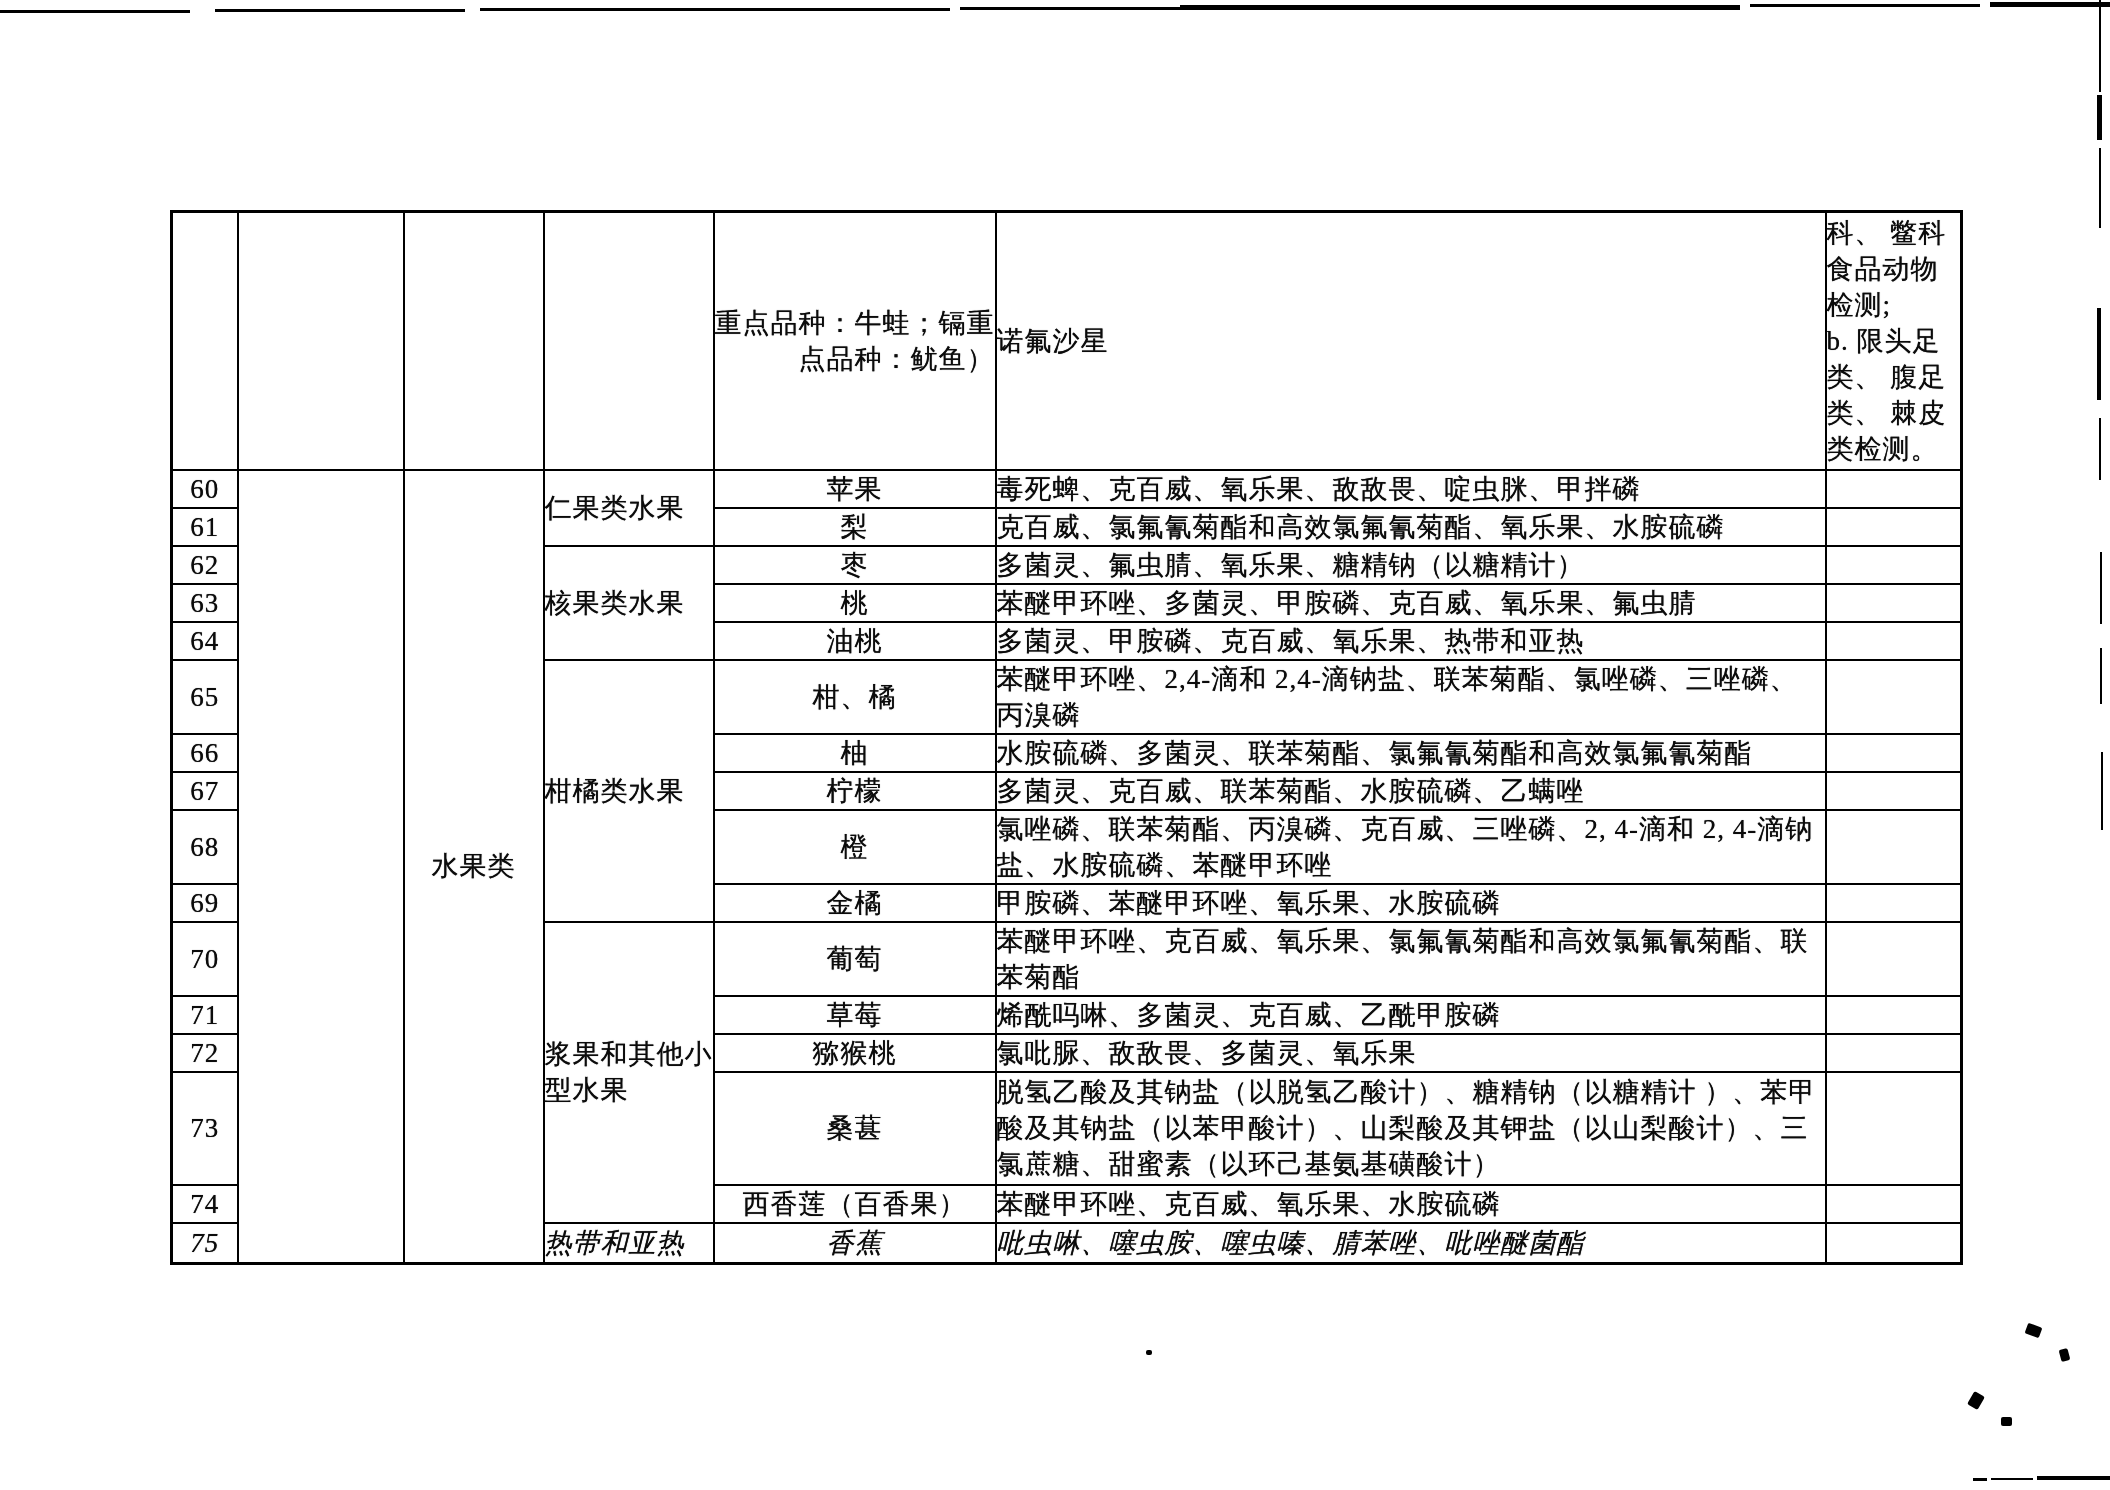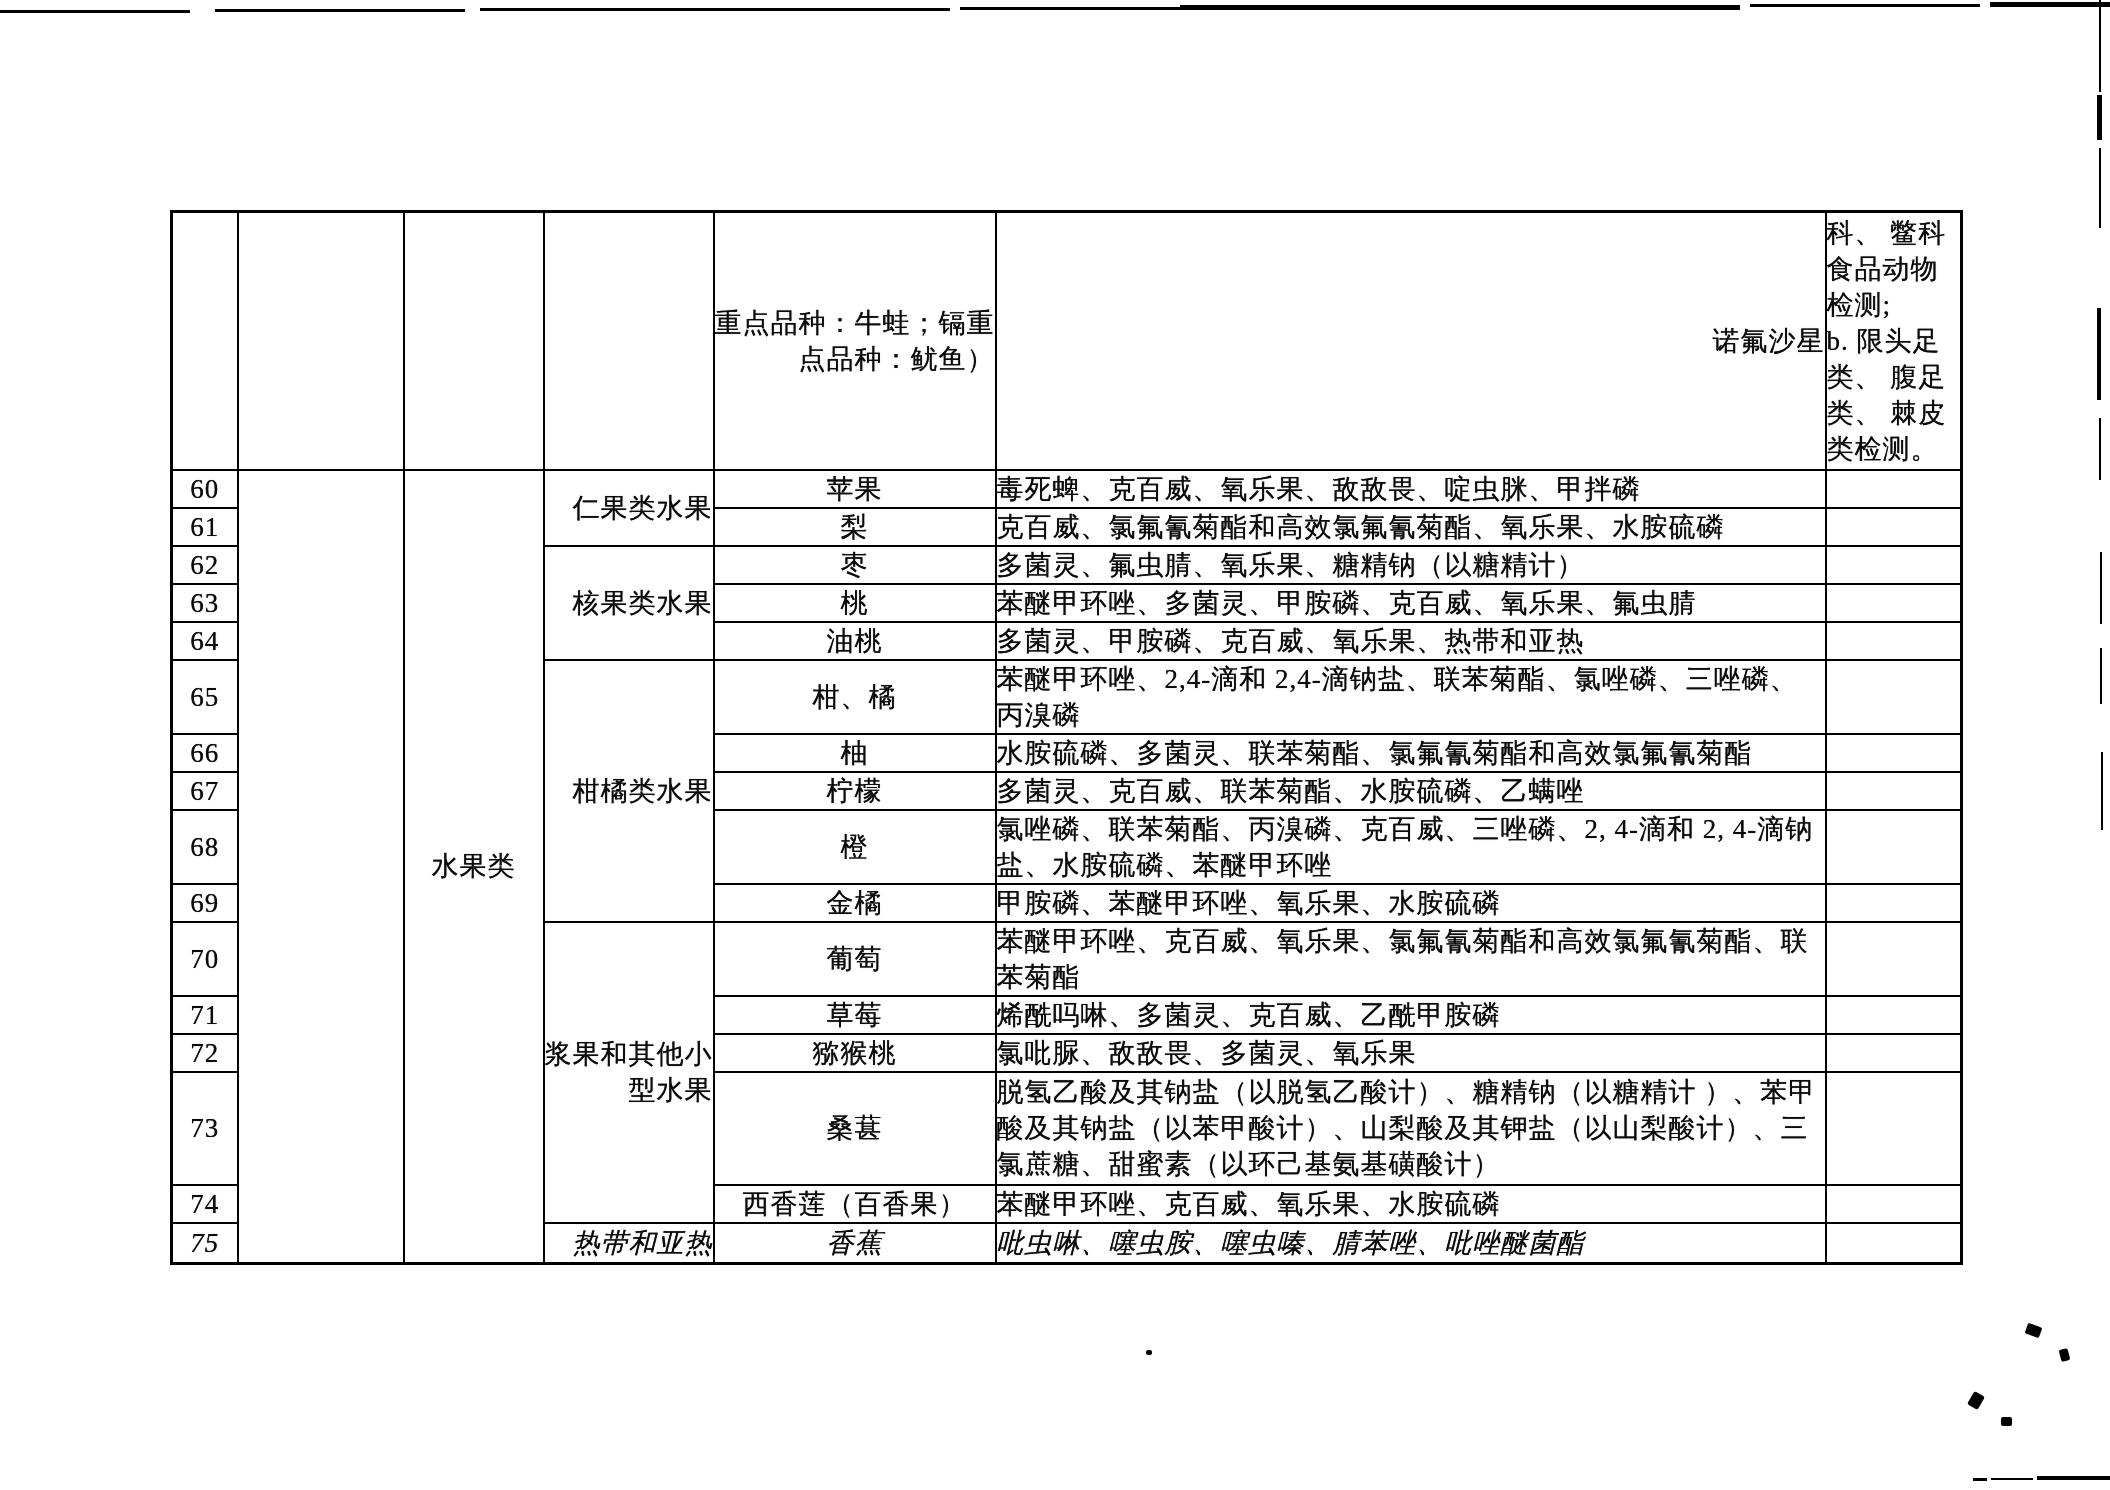--- a/index.html
+++ b/index.html
@@ -23,27 +23,27 @@
     vertical-align:middle;word-break:break-all;
   }
   tr.rh{height:258px;}
   tr.r1{height:24px;}
   tr.r2{height:73px;}
   tr.r3{height:113px;}
   tr.rlast{height:41px;font-style:italic;}
 
   td.num{text-align:center;font-size:28px;letter-spacing:2px;}
   td.cat{text-align:center;font-size:29px;letter-spacing:4px;}
-  td.sub{text-align:right;padding:0 8px;}
+  td.sub{text-align:left;padding:0 8px;}
   td.item{text-align:center;padding:0 6px;}
   td.chem{text-align:left;padding:1px 10px 1px 14px;}
   td.note{vertical-align:top;text-align:left;padding:4px 4px 0 8px;
           font-size:26px;line-height:37px;white-space:pre-line;margin-left:40px;}
   td.hdr-species{vertical-align:top;text-align:right;padding:6px 2px 0 2px;line-height:37px;}
-  td.hdr-drug{vertical-align:top;text-align:right;padding:6px 10px 0 12px;}
+  td.hdr-drug{vertical-align:top;text-align:left;padding:6px 10px 0 12px;}
 
   
   .mark{position:absolute;background:#000;}
   .speck{position:absolute;background:#000;border-radius:2px;}
 </style>
 </head>
 <body>
 
 <div class="page">
 

